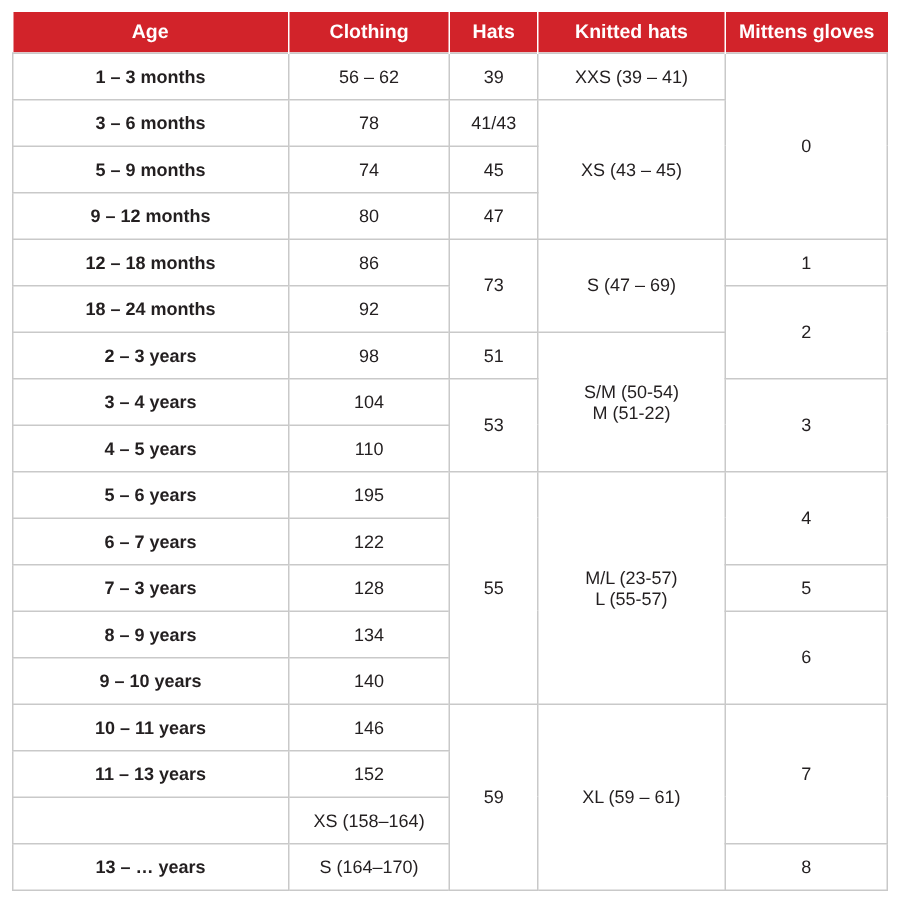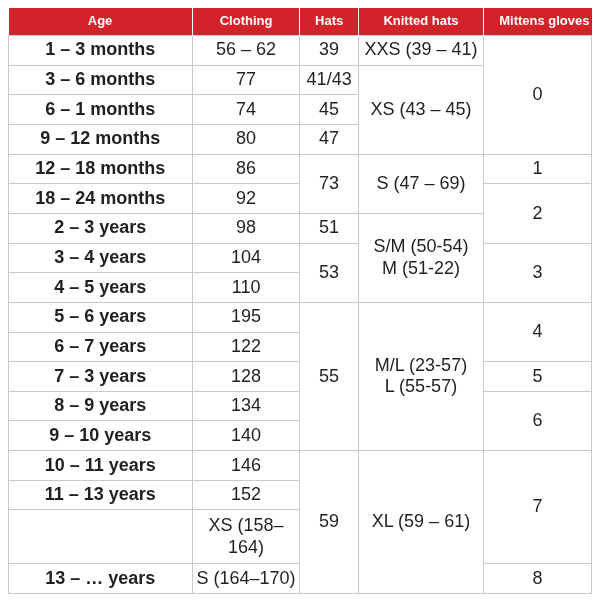--- a/index.html
+++ b/index.html
@@ -33,24 +33,23 @@
     font-size: 13px;
     font-weight: bold;
     text-align: center;
     vertical-align: middle;
     padding: 6px 2px;
     border-right: 1px solid #ffffff;
     line-height: 1.15;
   }
   table.size-table th:last-child {
     border-right: none;
-    text-align: right;
   }
   table.size-table td {
-    font-size: 18px;
+    font-size: 12px;
     color: #231f20;
     text-align: center;
     vertical-align: middle;
     border: 1px solid #c9c9c9;
     padding: 2px 3px;
     background: #ffffff;
     line-height: 1.2;
   }
   td.age {
     text-align: left;
@@ -94,27 +93,27 @@
       <tr>
         <td class="age shade">1 – 3 months</td>
         <td class="shade">56 – 62</td>
         <td class="shade">39</td>
         <td rowspan="1">XXS (39 – 41)</td>
         <td rowspan="4">0</td>
       </tr>
 
       <tr>
         <td class="age">3 – 6 months</td>
-        <td>77</td>
+        <td>78</td>
         <td class="shade">41/43</td>
         <td rowspan="3">XS (43 – 45)</td>
       </tr>
 
       <tr>
-        <td class="age shade">6 – 1 months</td>
+        <td class="age shade">5 – 9 months</td>
         <td class="shade">74</td>
         <td class="shade">45</td>
       </tr>
 
       <tr>
         <td class="age">9 – 12 months</td>
         <td>80</td>
         <td class="shade">47</td>
       </tr>
 

